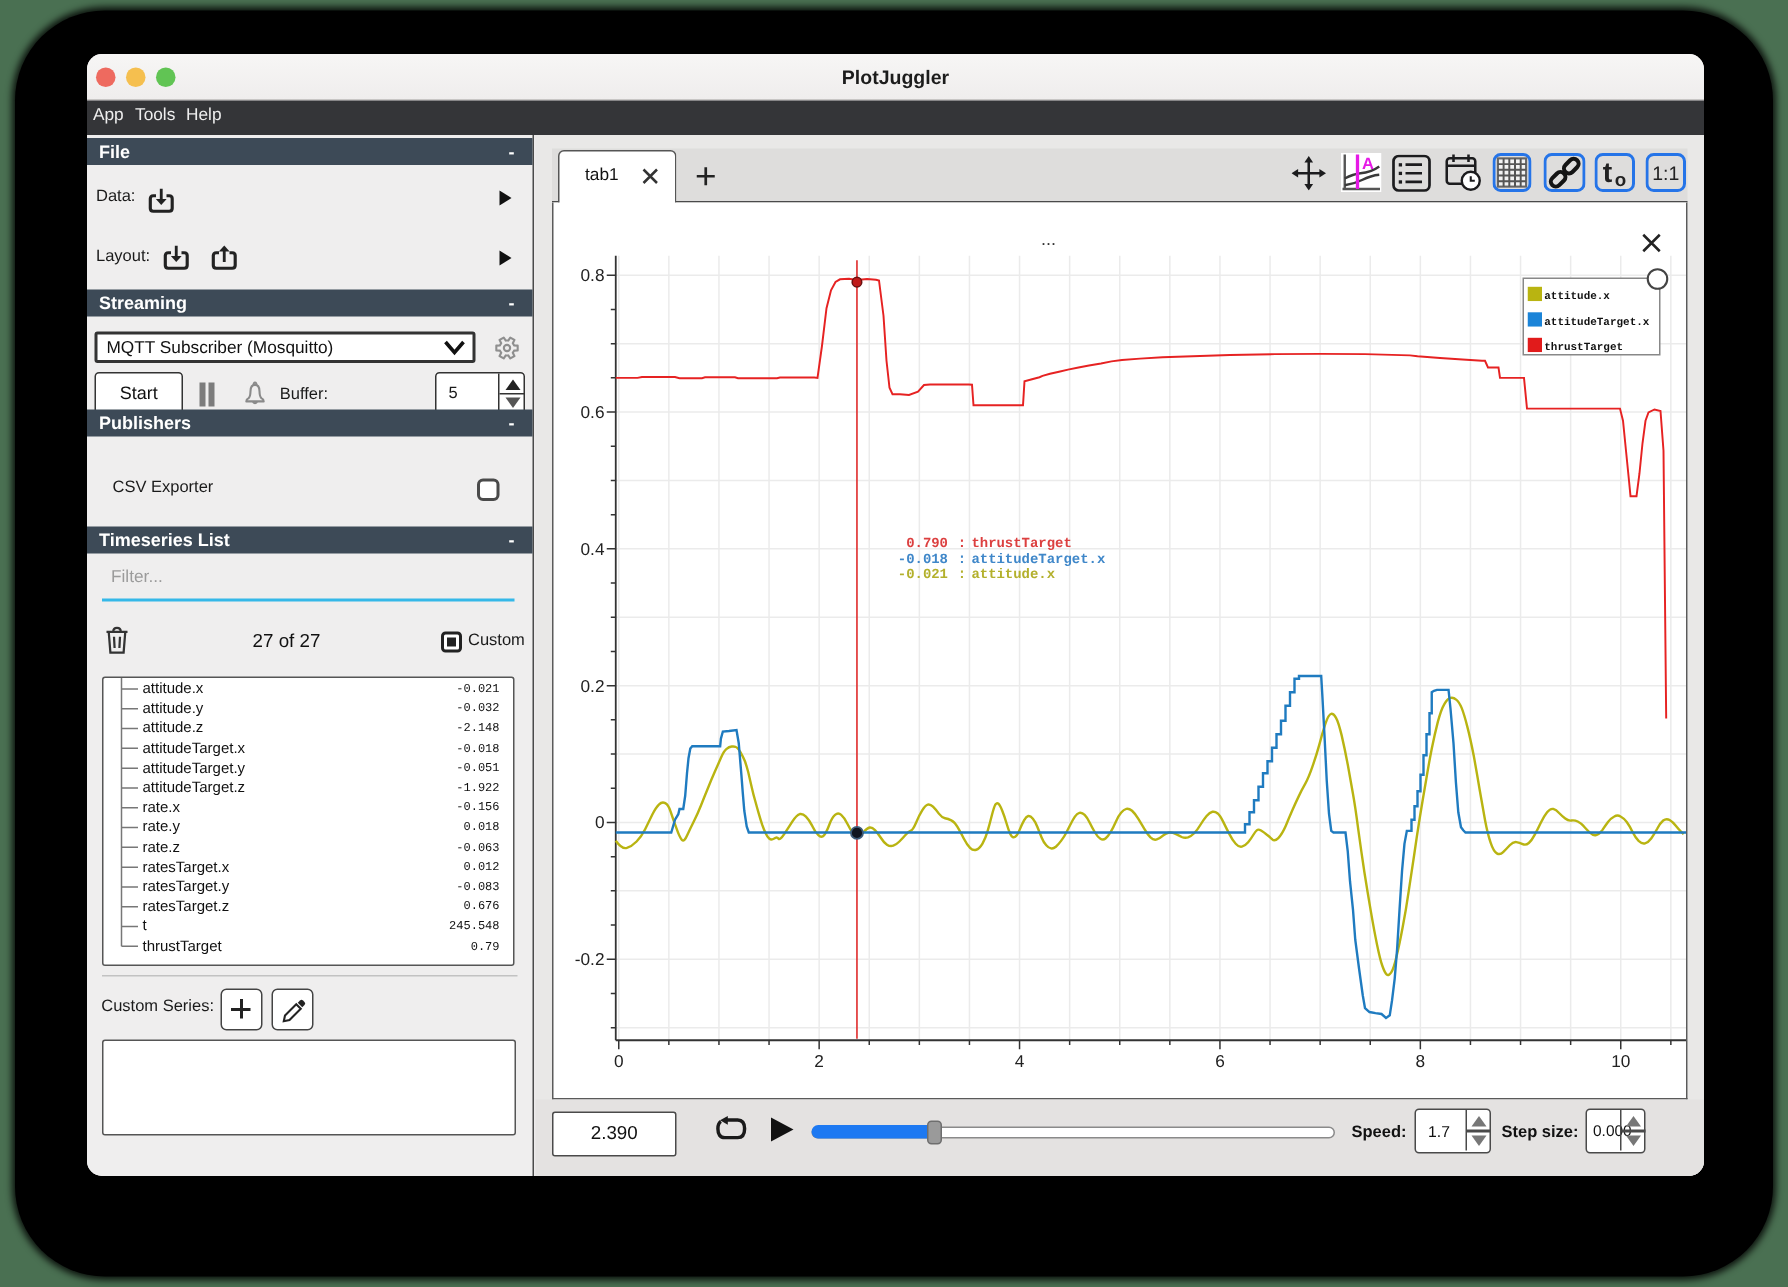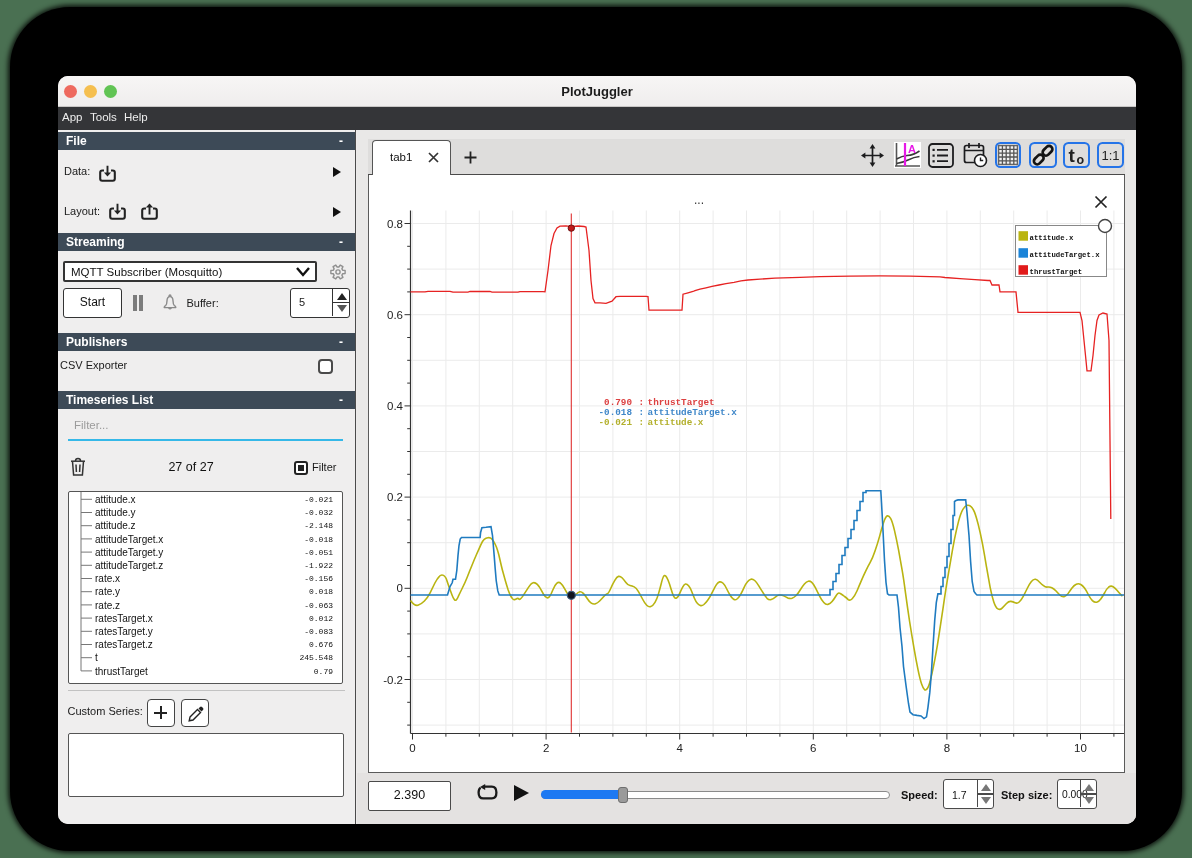--- a/index.html
+++ b/index.html
@@ -1,20 +1,20 @@
 <!DOCTYPE html>
 <html><head>
 <meta charset="utf-8">
 <style>
 * { margin:0; padding:0; box-sizing:border-box; }
 html,body { width:1192px; height:858px; overflow:hidden; }
 body { background:#4a7052; font-family:"Liberation Sans", sans-serif; position:relative; }
 .abs { position:absolute; }
 #shadow { left:10px; top:7px; width:1172px; height:844px; background:#000; border-radius:60px; box-shadow:0 0 5px 2px rgba(0,0,0,0.85); }
-#win { left:58px; top:36px; width:1078px; height:748px; border-radius:10px; overflow:hidden; background:#eceaea;margin-top:40px; }
+#win { left:58px; top:36px; width:1078px; height:748px; border-radius:10px; overflow:hidden; background:#eceaea; }
 
 #titlebar { left:0; top:0; width:1078px; height:31px; background:linear-gradient(#f7f6f5,#efeded); border-bottom:1px solid #c8c6c5; }
 .tl { width:13px; height:13px; border-radius:50%; top:9px; }
 #title { width:1078px; top:8px; text-align:center; font-size:13px; font-weight:bold; color:#1c1c1c; }
 
 #menubar { left:0; top:31px; width:1078px; height:23px; background:#343538; color:#eeeeee; font-size:11.5px; font-weight:normal; }
 #menubar span { position:absolute; top:4px; }
 
 #leftpanel { left:0; top:54px; width:298px; height:694px; background:#efeeee; border-right:1px solid #4a4a4a; }
 .sechead { left:0; width:297px; height:18px; background:#3d4a57; color:#fff; font-size:12px; font-weight:bold;padding-left:29px; }
@@ -87,46 +87,46 @@
     <div class="abs lbl" style="left:128.5px;top:166.5px;">Buffer:</div>
     <div class="abs" style="left:232px;top:157.5px;width:60px;height:30px;background:#fff;border:1.5px solid #333;border-radius:3px;">
       <div class="abs lbl" style="left:8px;top:7px;">5</div>
       <div class="abs" style="right:0;top:0;width:17px;height:27px;border-left:1.5px solid #333;">
         <div class="abs" style="left:3.5px;top:4px;width:0;height:0;border-bottom:7px solid #222;border-left:5px solid transparent;border-right:5px solid transparent;"></div>
         <div class="abs" style="left:0;top:13px;width:17px;height:1.5px;background:#333;"></div>
         <div class="abs" style="left:3.5px;bottom:4px;width:0;height:0;border-top:7px solid #555;border-left:5px solid transparent;border-right:5px solid transparent;"></div>
       </div>
     </div>
 
-    <div class="abs sechead" style="top:203px;">
+    <div class="abs sechead" style="top:183px;">
         <span class="t">Publishers</span>
         <span class="m">-</span>
       </div>
-    <div class="abs lbl" style="left:2px;top:229px;">CSV Exporter</div>
+    <div class="abs lbl" style="left:17px;top:229px;">CSV Exporter</div>
     <div class="abs" style="left:260px;top:228.5px;width:15px;height:15px;background:#fff;border:2px solid #4a4a4a;border-radius:4px;"></div>
 
     <div class="abs sechead" style="top:261px;">
         <span class="t">Timeseries List</span>
         <span class="m">-</span>
       </div>
     <div class="abs" style="left:16px;top:289px;font-size:11.5px;color:#9b9b9b;">Filter...</div>
     <div class="abs" style="left:10px;top:308.5px;width:275px;height:2px;background:#35b8e8;"></div>
     <svg class="abs" style="left:12px;top:327px;" width="16" height="20" viewBox="0 0 16 20">
       <g fill="none" stroke="#333" stroke-width="1.5">
       <path d="M2.5 4.5 L3.6 18 H12.4 L13.5 4.5"></path>
       <path d="M1 4.2 H15"></path>
       <path d="M5.5 4 Q5.5 1.5 8 1.5 Q10.5 1.5 10.5 4"></path>
       <path d="M6 7.5 L6.4 15 M10 7.5 L9.6 15"></path>
       </g>
     </svg>
     <div class="abs" style="left:83px;top:330px;width:100px;text-align:center;font-size:12.5px;color:#111;">27 of 27</div>
     <div class="abs" style="left:236px;top:330.5px;width:14px;height:14px;border:2px solid #222;border-radius:3px;background:#fff;">
       <div class="abs" style="left:2px;top:2px;width:6px;height:6px;background:#222;"></div>
     </div>
-    <div class="abs lbl" style="left:254px;top:331px;">Filter</div>
+    <div class="abs lbl" style="left:254px;top:331px;">Custom</div>
 
     <div class="abs" id="treebox" style="left:10px;top:361px;width:275px;height:193px;background:#fff;border:1px solid #555;border-radius:2px;overflow:hidden;">
       <svg class="abs" style="left:0;top:0;" width="30" height="193" viewBox="0 0 30 193">
           <path d="M12 0 V178.9 M12 7.3 H23 M12 20.5 H23 M12 33.7 H23 M12 46.9 H23 M12 60.1 H23 M12 73.3 H23 M12 86.5 H23 M12 99.7 H23 M12 112.9 H23 M12 126.1 H23 M12 139.3 H23 M12 152.5 H23 M12 165.7 H23 M12 178.9 H23" fill="none" stroke="#777" stroke-width="1"></path>
         </svg>
       <div class="abs" style="left:26px;top:2.0px;font-size:10px;color:#111;">attitude.x</div>
       <div class="abs" style="right:9px;top:3.0px;font-size:8px;font-family:'Liberation Mono',monospace;color:#111;">-0.021</div>
       <div class="abs" style="left:26px;top:15.2px;font-size:10px;color:#111;">attitude.y</div>
       <div class="abs" style="right:9px;top:16.2px;font-size:8px;font-family:'Liberation Mono',monospace;color:#111;">-0.032</div>
       <div class="abs" style="left:26px;top:28.4px;font-size:10px;color:#111;">attitude.z</div>

